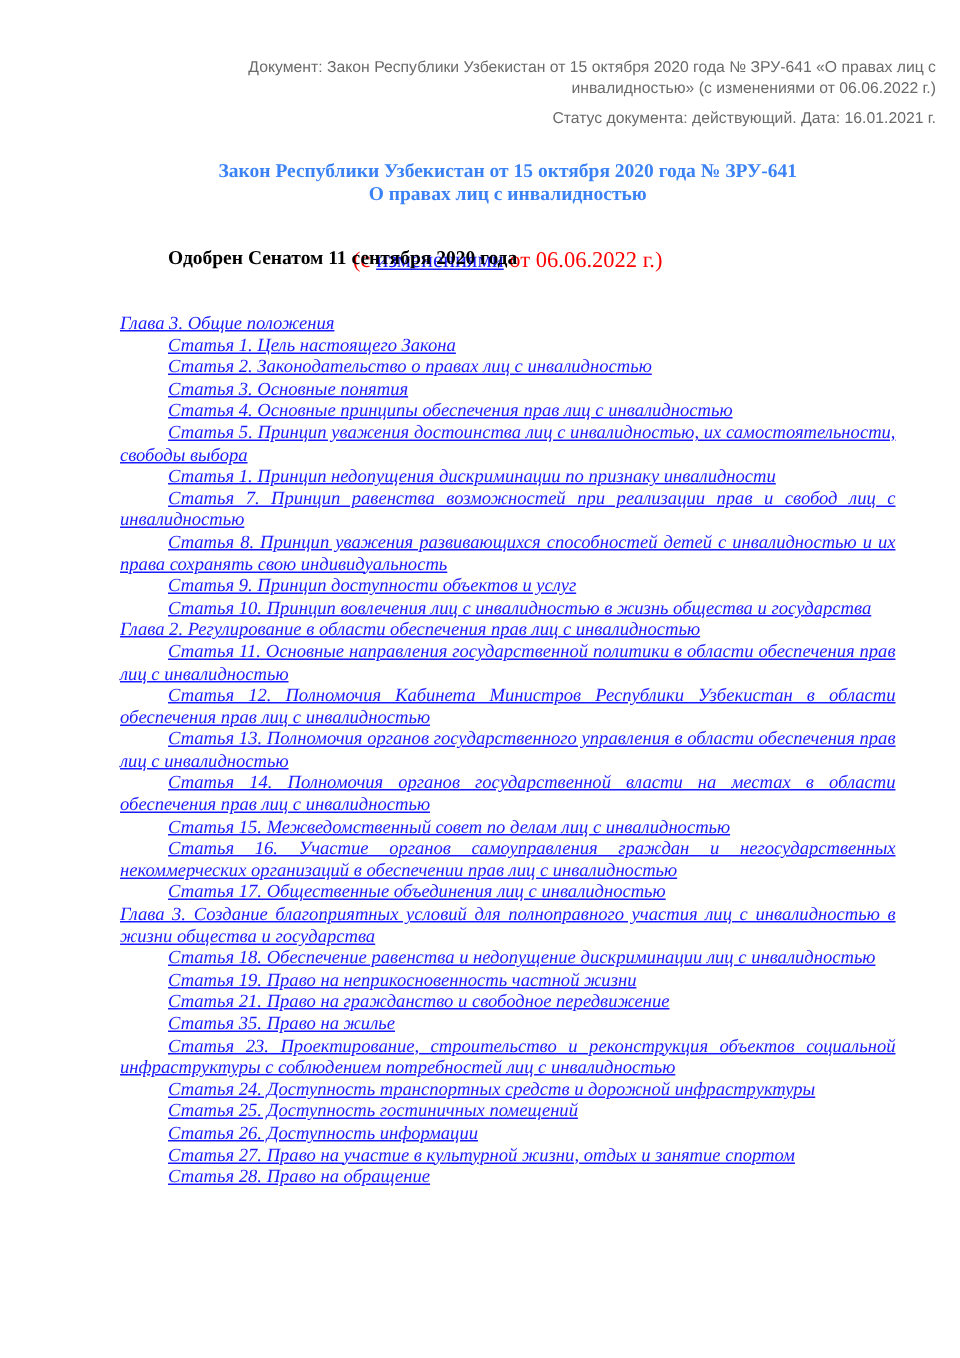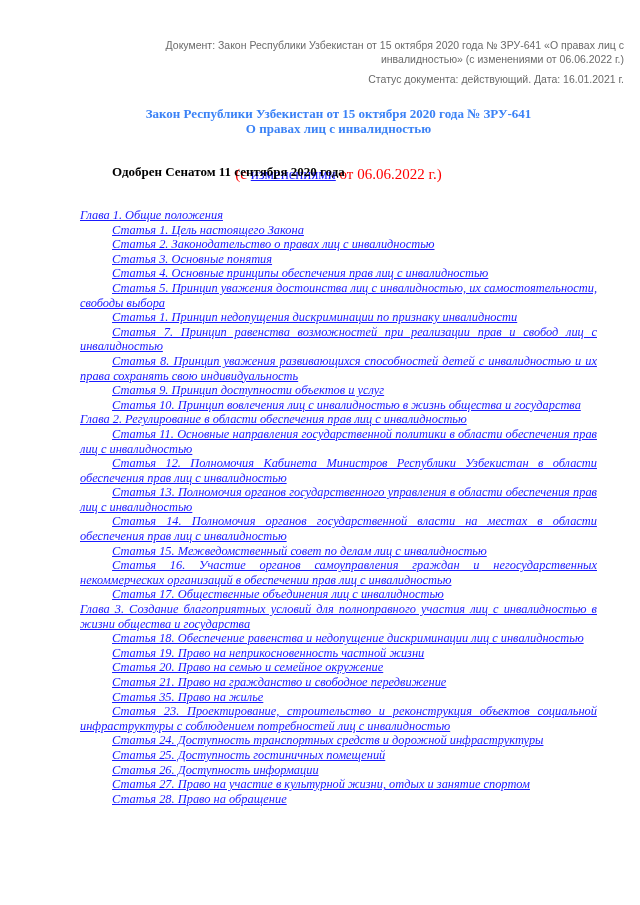--- a/index.html
+++ b/index.html
@@ -42,21 +42,21 @@
   <div class="t1">Закон Республики Узбекистан от 15 октября 2020 года № ЗРУ-641</div>
   <div class="t2">О правах лиц с инвалидностью</div>
   <div class="t3"><span>(с </span><a>изменениями</a><span> от 06.06.2022 г.)</span></div>
 </div>
 
 <div class="adopted">
   <div>Одобрен Сенатом 11 сентября 2020 года</div>
 </div>
 
 <div class="toc" id="toc">
-    <a class="chapter">Глава 1. Общие положения</a>
+    <a class="chapter">Глава 3. Общие положения</a>
     <a class="article">Статья 1. Цель настоящего Закона</a>
     <a class="article">Статья 2. Законодательство о правах лиц с инвалидностью</a>
     <a class="article">Статья 3. Основные понятия</a>
     <a class="article">Статья 4. Основные принципы обеспечения прав лиц с инвалидностью</a>
     <a class="article">Статья 5. Принцип уважения достоинства лиц с инвалидностью, их самостоятельности, свободы выбора</a>
     <a class="article">Статья 1. Принцип недопущения дискриминации по признаку инвалидности</a>
     <a class="article">Статья 7. Принцип равенства возможностей при реализации прав и свобод лиц с инвалидностью</a>
     <a class="article">Статья 8. Принцип уважения развивающихся способностей детей с инвалидностью и их права сохранять свою индивидуальность</a>
     <a class="article">Статья 9. Принцип доступности объектов и услуг</a>
     <a class="article">Статья 10. Принцип вовлечения лиц с инвалидностью в жизнь общества и государства</a>
@@ -64,21 +64,20 @@
     <a class="article">Статья 11. Основные направления государственной политики в области обеспечения прав лиц с инвалидностью</a>
     <a class="article">Статья 12. Полномочия Кабинета Министров Республики Узбекистан в области обеспечения прав лиц с инвалидностью</a>
     <a class="article">Статья 13. Полномочия органов государственного управления в области обеспечения прав лиц с инвалидностью</a>
     <a class="article">Статья 14. Полномочия органов государственной власти на местах в области обеспечения прав лиц с инвалидностью</a>
     <a class="article">Статья 15. Межведомственный совет по делам лиц с инвалидностью</a>
     <a class="article">Статья 16. Участие органов самоуправления граждан и негосударственных некоммерческих организаций в обеспечении прав лиц с инвалидностью</a>
     <a class="article">Статья 17. Общественные объединения лиц с инвалидностью</a>
     <a class="chapter">Глава 3. Создание благоприятных условий для полноправного участия лиц с инвалидностью в жизни общества и государства</a>
     <a class="article">Статья 18. Обеспечение равенства и недопущение дискриминации лиц с инвалидностью</a>
     <a class="article">Статья 19. Право на неприкосновенность частной жизни</a>
-    <a class="article">Статья 20. Право на семью и семейное окружение</a>
     <a class="article">Статья 21. Право на гражданство и свободное передвижение</a>
     <a class="article">Статья 35. Право на жилье</a>
     <a class="article">Статья 23. Проектирование, строительство и реконструкция объектов социальной инфраструктуры с соблюдением потребностей лиц с инвалидностью</a>
     <a class="article">Статья 24. Доступность транспортных средств и дорожной инфраструктуры</a>
     <a class="article">Статья 25. Доступность гостиничных помещений</a>
     <a class="article">Статья 26. Доступность информации</a>
     <a class="article">Статья 27. Право на участие в культурной жизни, отдых и занятие спортом</a>
     <a class="article">Статья 28. Право на обращение</a>
   </div>
 

